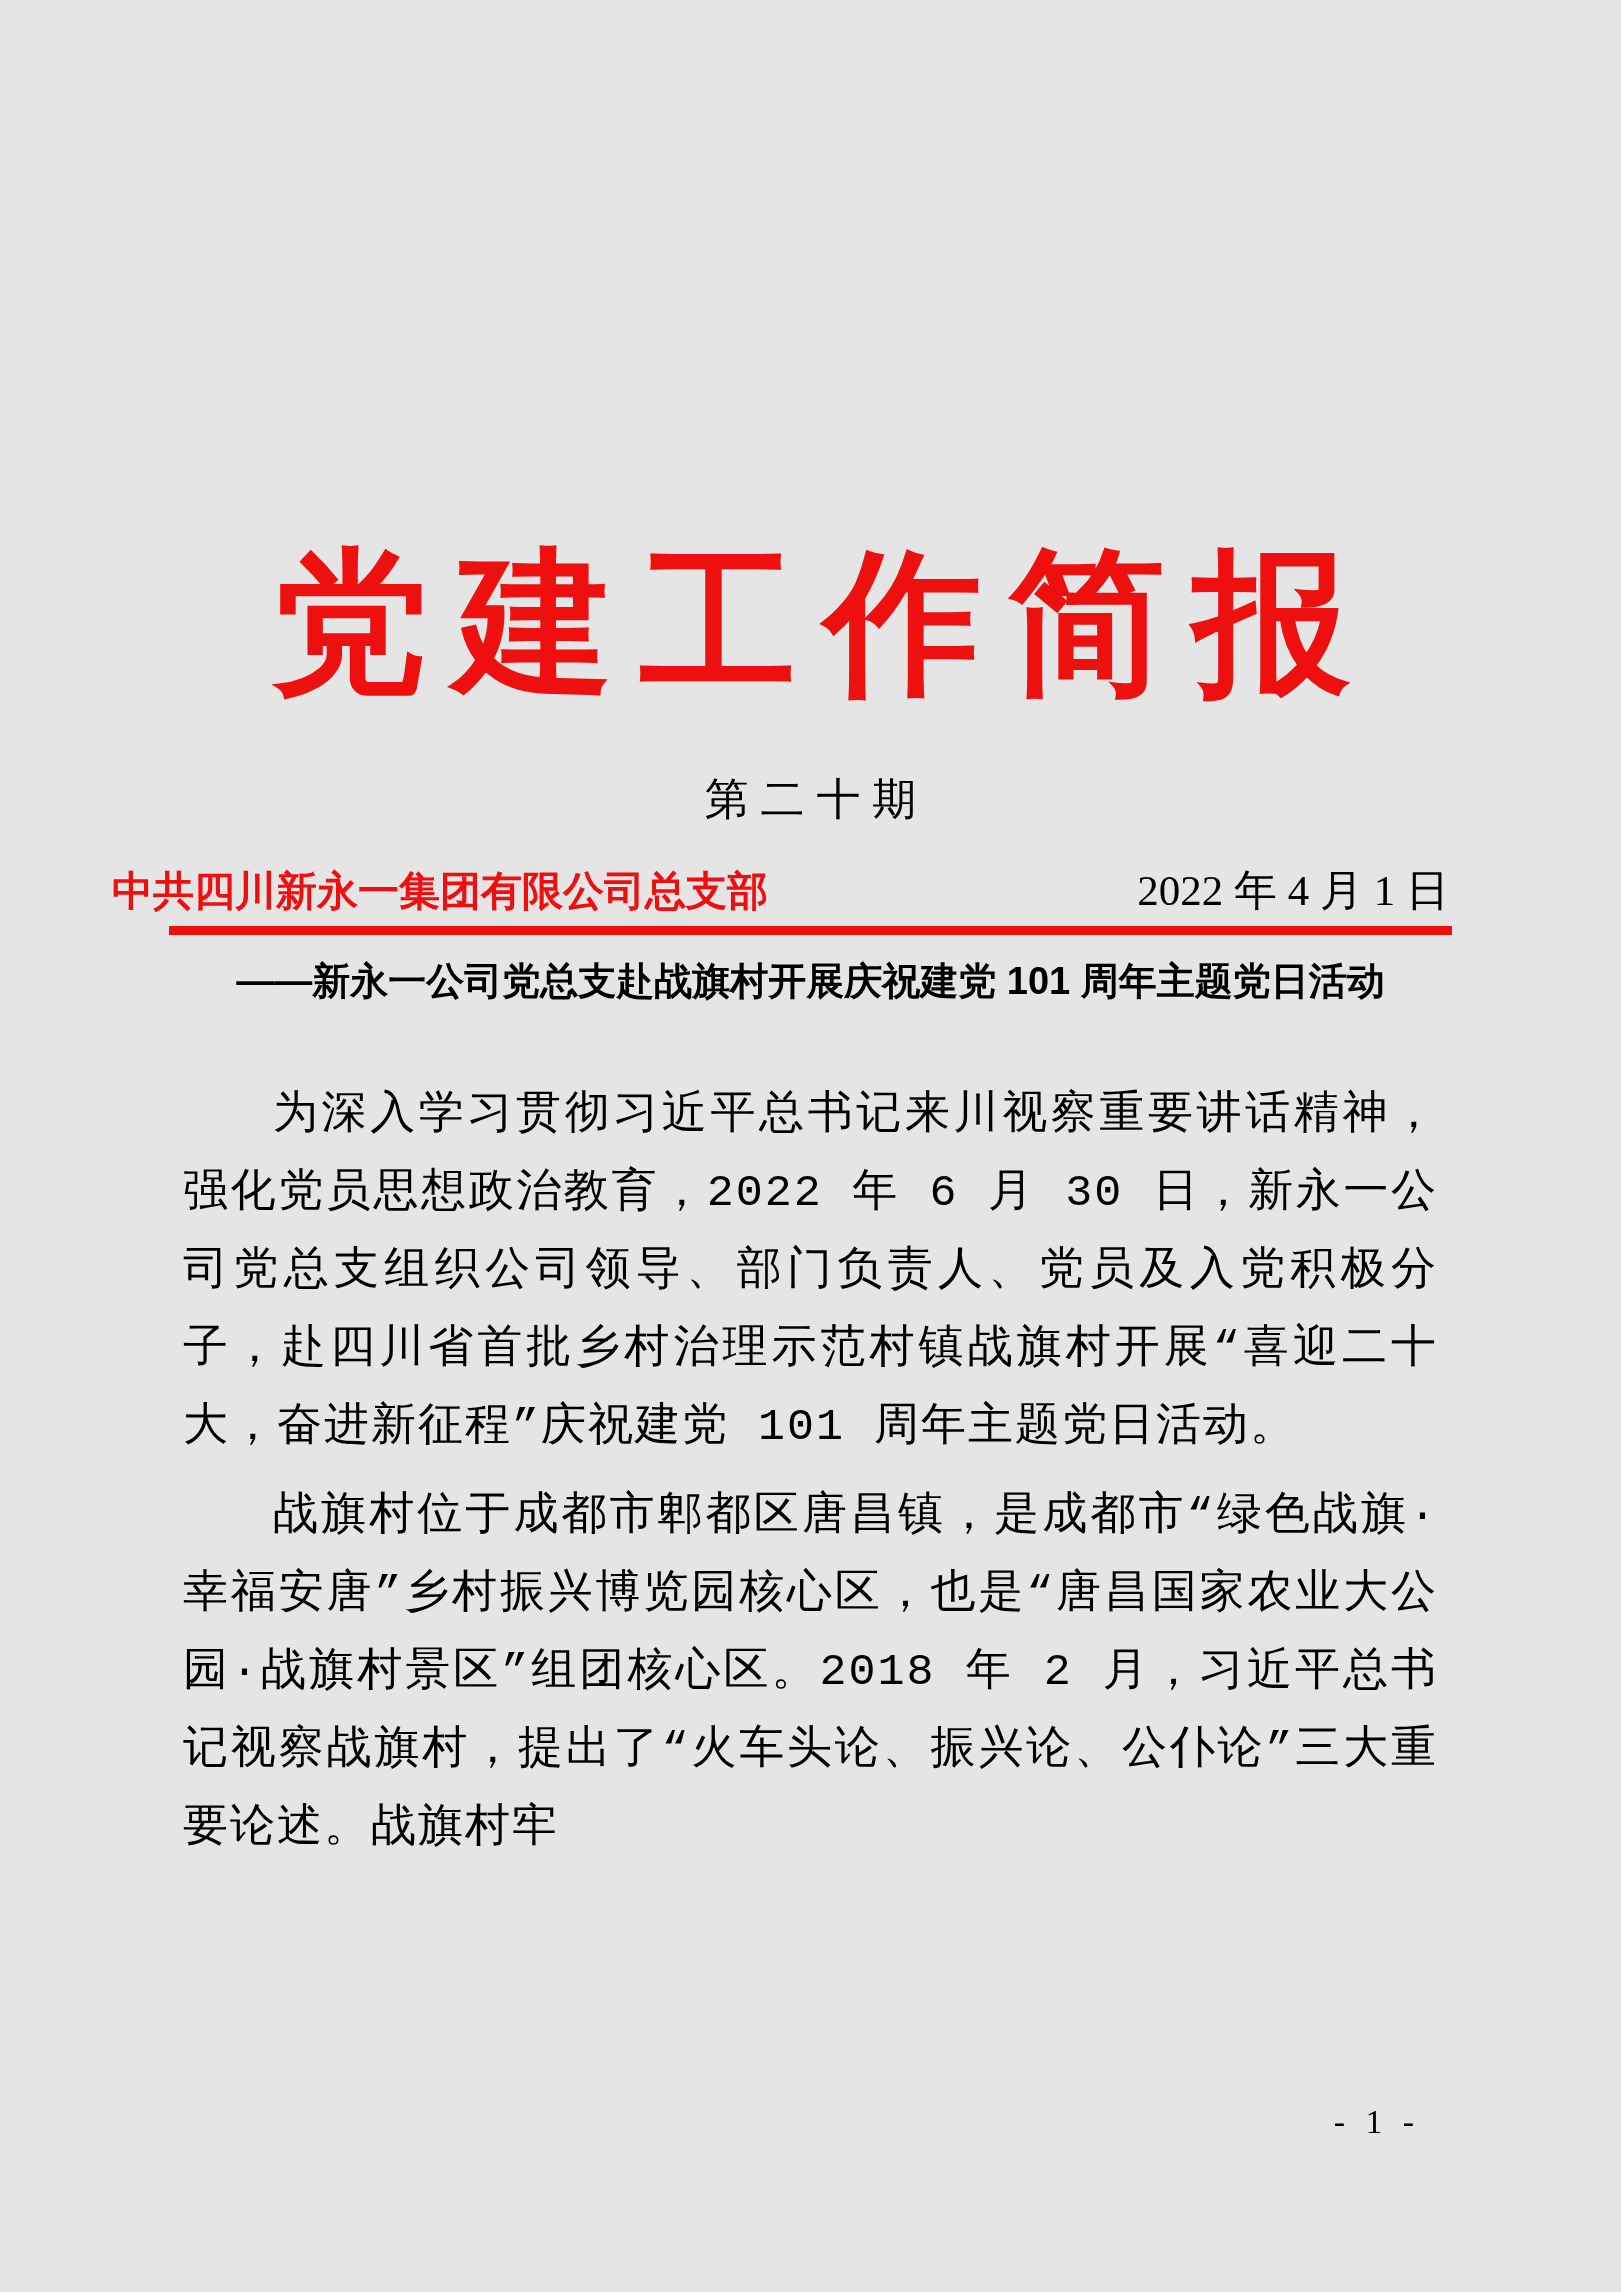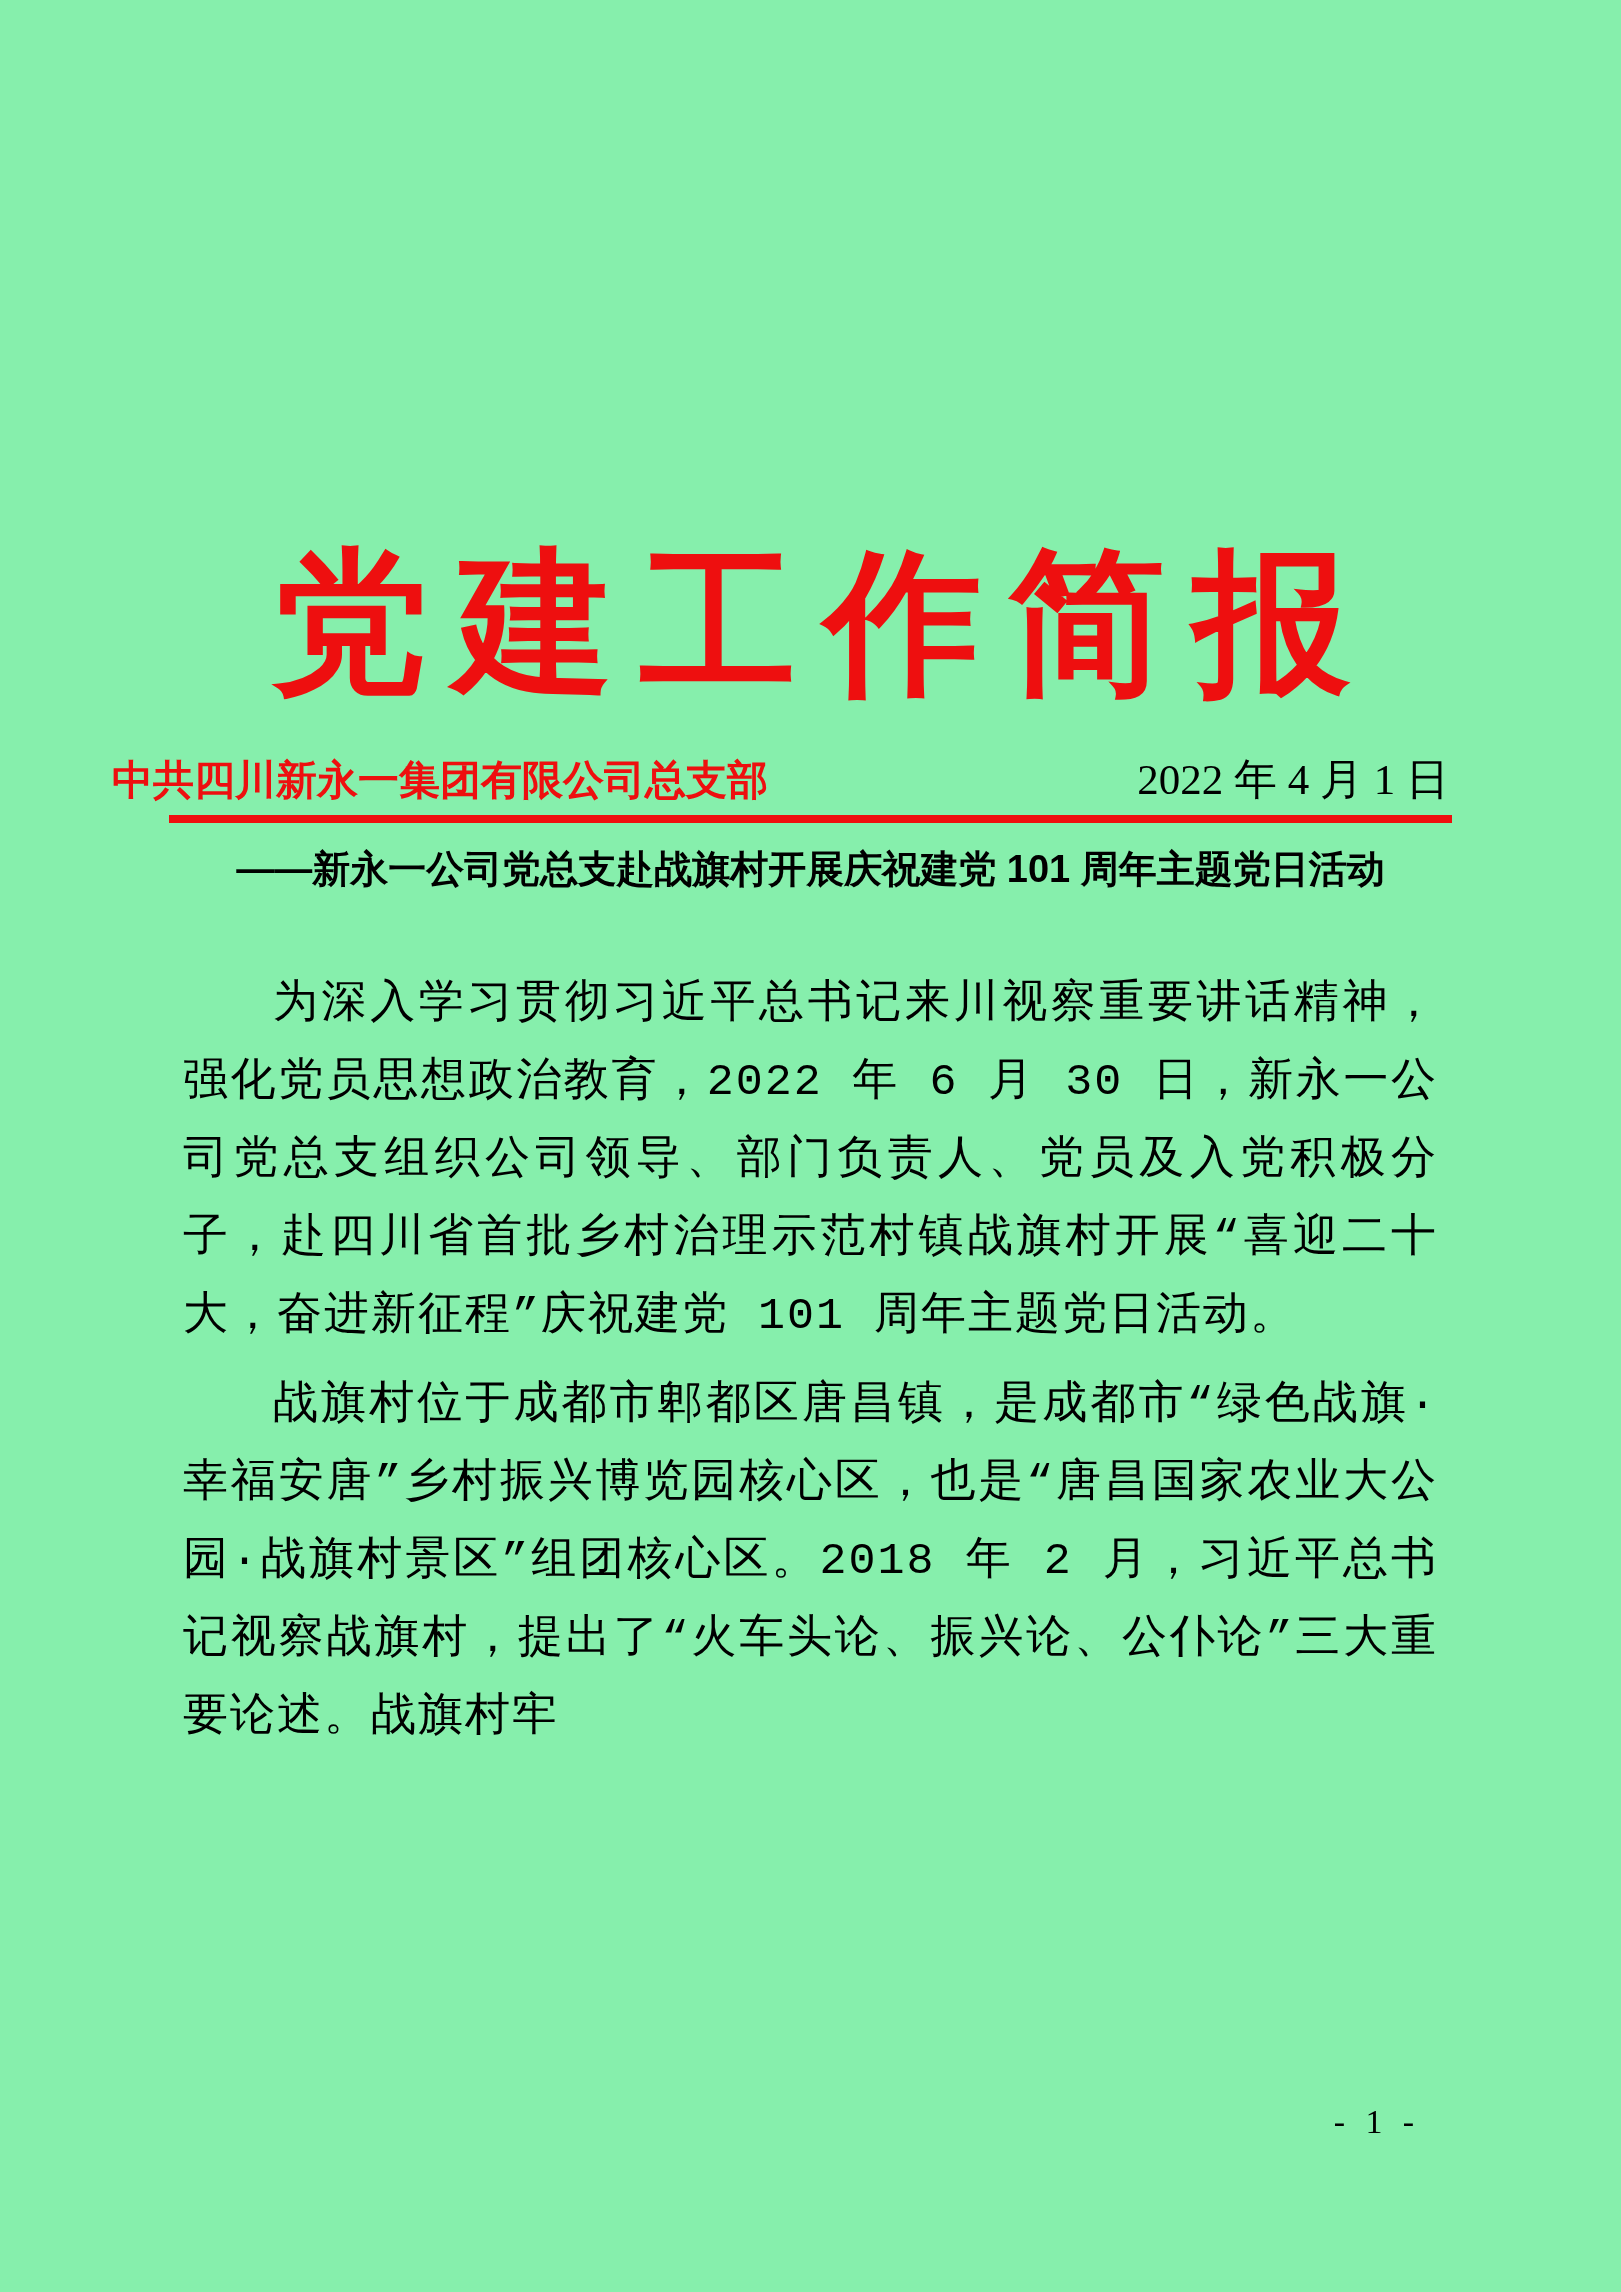--- a/index.html
+++ b/index.html
@@ -4,21 +4,21 @@
 <style>
   html, body {
     margin: 0;
     padding: 0;
     background: #ffffff;
   }
   .page {
     position: relative;
     width: 1621px;
     height: 2293px;
-    background: #86efac;
+    background: #e5e5e5;
     overflow: hidden;
     color: var(--text-black, #000);
   }
   .masthead-title {
     margin-top: 534px;
     text-align: center;
     font-family: "Liberation Serif", serif;
     font-weight: bold;
     font-size: 157px;
     line-height: 1.15;
@@ -107,20 +107,21 @@
     white-space: nowrap;
   }
 </style>
 </head>
 <body>
 
 <div class="page">
 
   <div class="masthead-title">党建工作简报</div>
 
+  <div class="issue-number">第二十期</div>
 
   <div class="header-row">
     <span class="issuer-name">中共四川新永一集团有限公司总支部</span>
     <span class="issue-date">2022 年 4 月 1 日</span>
   </div>
 
   <div class="red-rule"></div>
 
 
   <div class="article-subtitle">——新永一公司党总支赴战旗村开展庆祝建党 101 周年主题党日活动</div>

